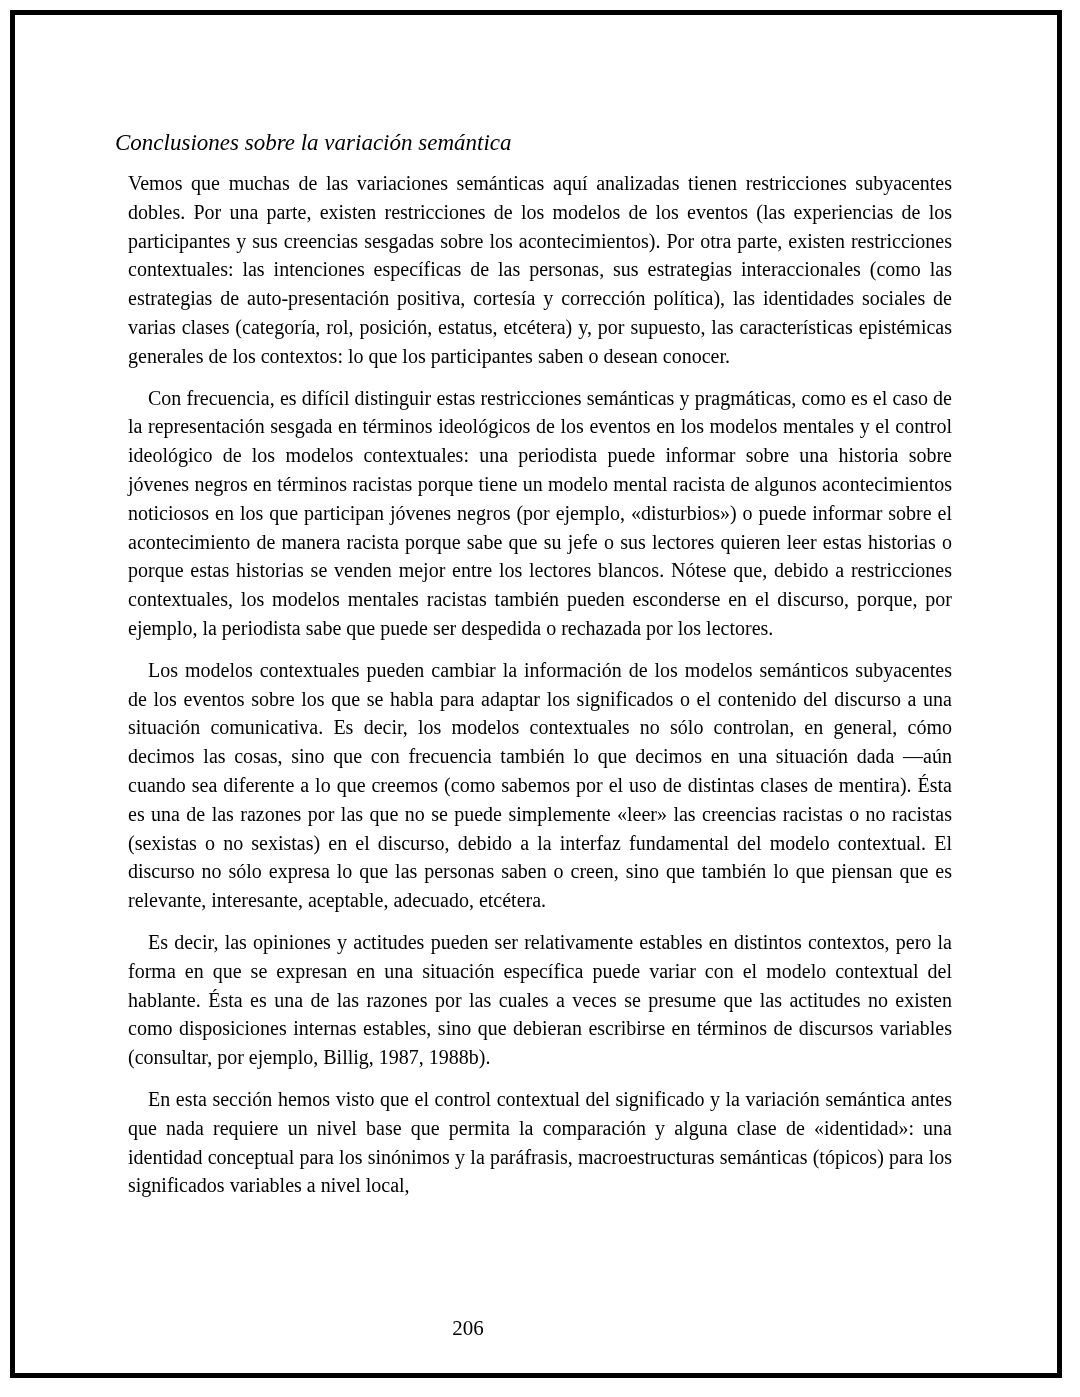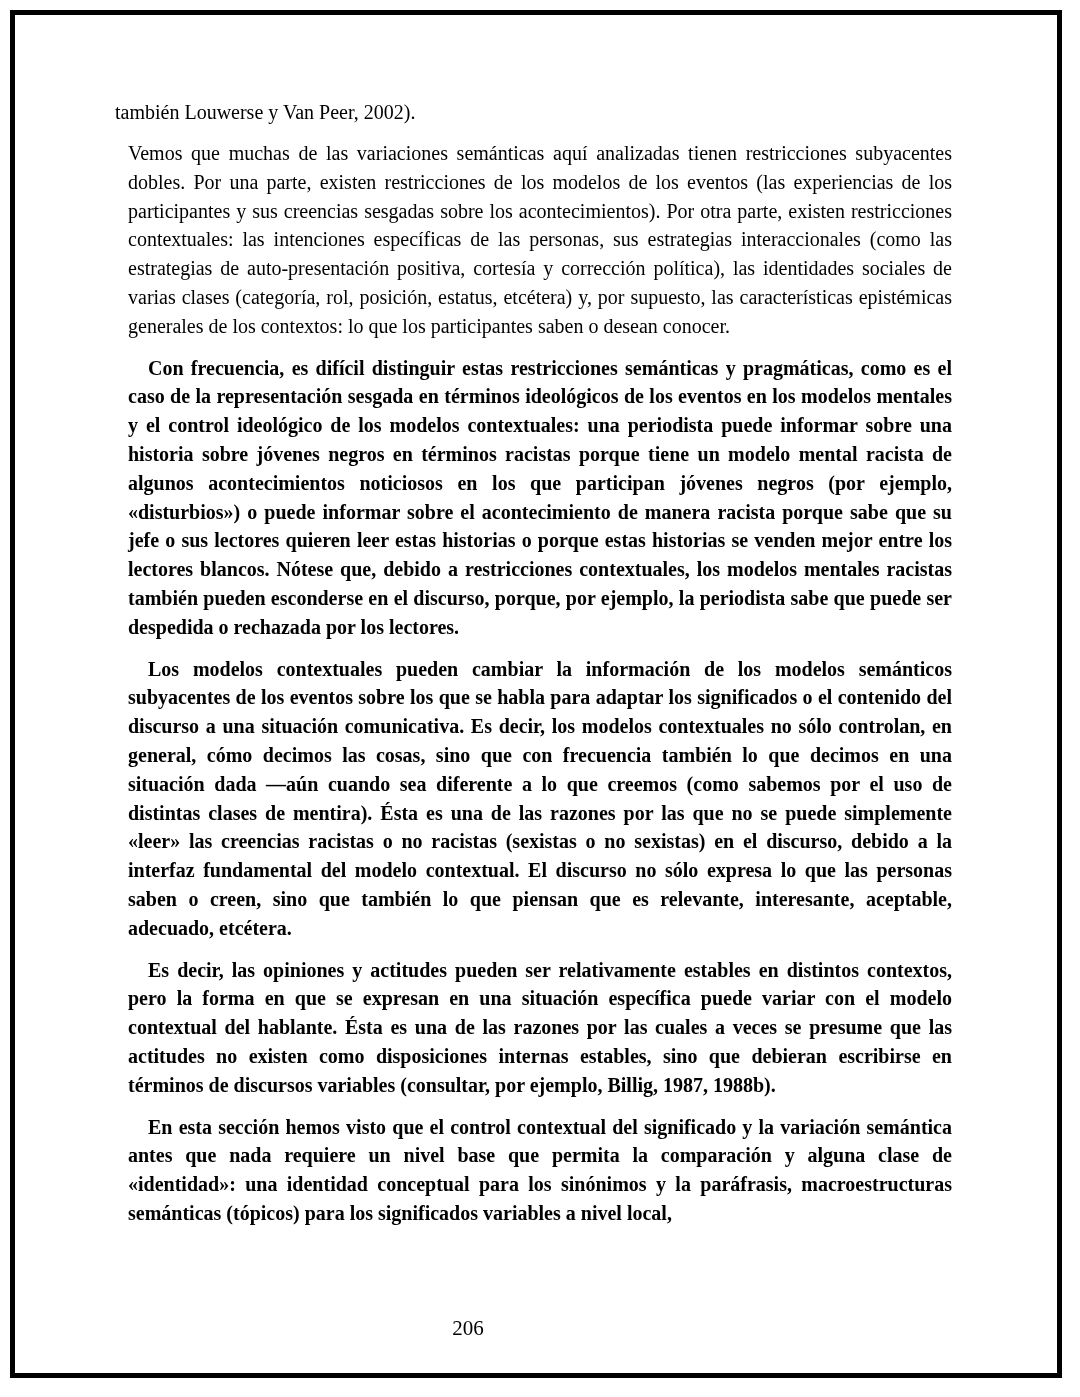--- a/index.html
+++ b/index.html
@@ -44,39 +44,38 @@
     text-align: left;
   }
   .body-paragraph {
     font-size: 20px;
     line-height: 28.8px;
     margin: 13px;
     text-align: justify;
   }
   .body-paragraph.indented {
     text-indent: 20px;
-    font-weight: bold;
   }
   .page-number {
     position: absolute;
     left: 0;
     top: 1316px;
     width: 936px;
     text-align: center;
     font-size: 21px;
   }
 </style>
 </head>
 <body>
 
 <div class="page-frame"></div>
 
 <div class="content">
-  <p class="intro-line">también Louwerse y Van Peer, 2002).</p>
 
+  <h2 class="section-heading">Conclusiones sobre la variación semántica</h2>
 
   <p class="body-paragraph">Vemos que muchas de las variaciones semánticas aquí analizadas tienen restricciones subyacentes dobles. Por una parte, existen restricciones de los modelos de los eventos (las experiencias de los participantes y sus creencias sesgadas sobre los acontecimientos). Por otra parte, existen restricciones contextuales: las intenciones específicas de las personas, sus estrategias interaccionales (como las estrategias de auto-presentación positiva, cortesía y corrección política), las identidades sociales de varias clases (categoría, rol, posición, estatus, etcétera) y, por supuesto, las características epistémicas generales de los contextos: lo que los participantes saben o desean conocer.</p>
 
   <p class="body-paragraph indented">Con frecuencia, es difícil distinguir estas restricciones semánticas y pragmáticas, como es el caso de la representación sesgada en términos ideológicos de los eventos en los modelos mentales y el control ideológico de los modelos contextuales: una periodista puede informar sobre una historia sobre jóvenes negros en términos racistas porque tiene un modelo mental racista de algunos acontecimientos noticiosos en los que participan jóvenes negros (por ejemplo, «disturbios») o puede informar sobre el acontecimiento de manera racista porque sabe que su jefe o sus lectores quieren leer estas historias o porque estas historias se venden mejor entre los lectores blancos. Nótese que, debido a restricciones contextuales, los modelos mentales racistas también pueden esconderse en el discurso, porque, por ejemplo, la periodista sabe que puede ser despedida o rechazada por los lectores.</p>
 
   <p class="body-paragraph indented">Los modelos contextuales pueden cambiar la información de los modelos semánticos subyacentes de los eventos sobre los que se habla para adaptar los significados o el contenido del discurso a una situación comunicativa. Es decir, los modelos contextuales no sólo controlan, en general, cómo decimos las cosas, sino que con frecuencia también lo que decimos en una situación dada —aún cuando sea diferente a lo que creemos (como sabemos por el uso de distintas clases de mentira). Ésta es una de las razones por las que no se puede simplemente «leer» las creencias racistas o no racistas (sexistas o no sexistas) en el discurso, debido a la interfaz fundamental del modelo contextual. El discurso no sólo expresa lo que las personas saben o creen, sino que también lo que piensan que es relevante, interesante, aceptable, adecuado, etcétera.</p>
 
   <p class="body-paragraph indented">Es decir, las opiniones y actitudes pueden ser relativamente estables en distintos contextos, pero la forma en que se expresan en una situación específica puede variar con el modelo contextual del hablante. Ésta es una de las razones por las cuales a veces se presume que las actitudes no existen como disposiciones internas estables, sino que debieran escribirse en términos de discursos variables (consultar, por ejemplo, Billig, 1987, 1988b).</p>
 
   <p class="body-paragraph indented">En esta sección hemos visto que el control contextual del significado y la variación semántica antes que nada requiere un nivel base que permita la comparación y alguna clase de «identidad»: una identidad conceptual para los sinónimos y la paráfrasis, macroestructuras semánticas (tópicos) para los significados variables a nivel local,</p>

